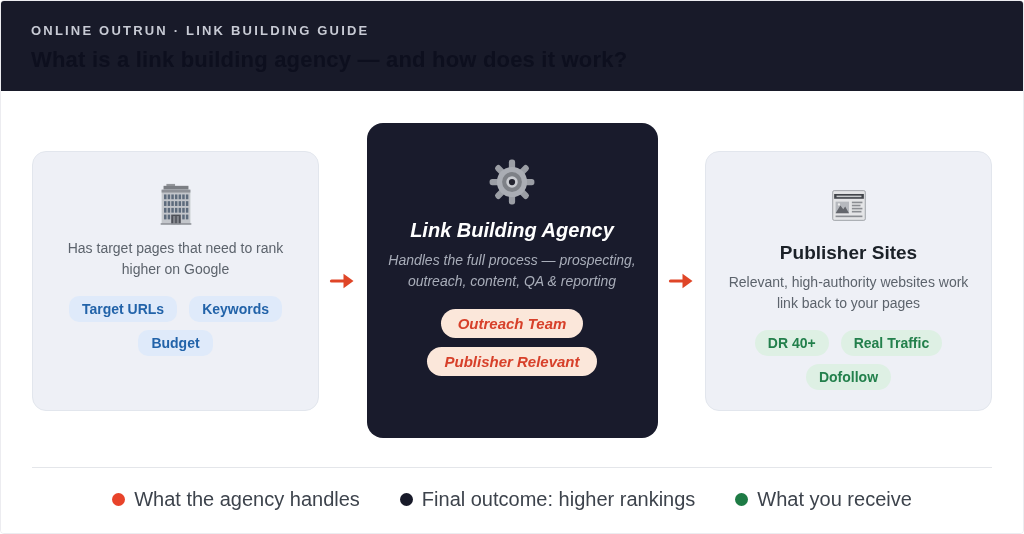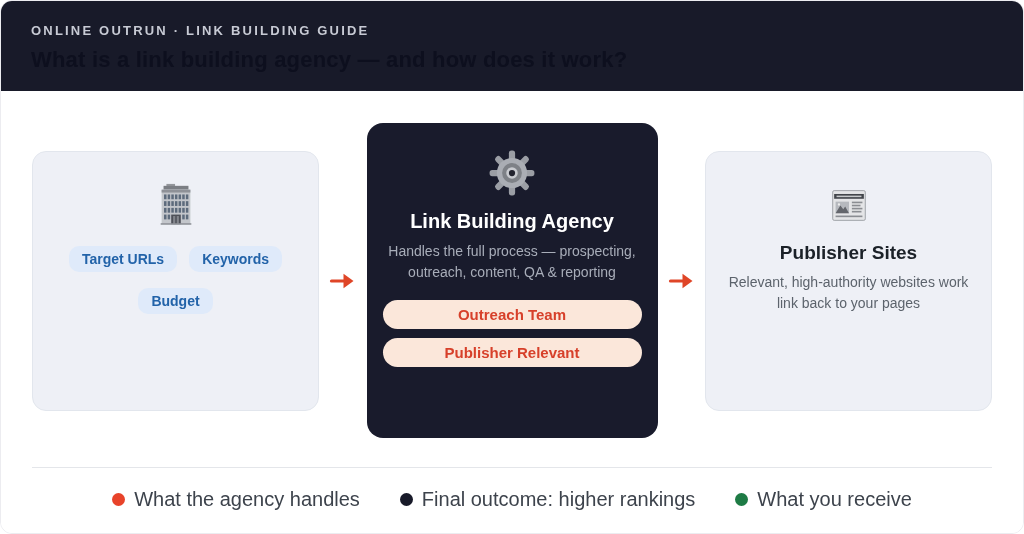--- a/index.html
+++ b/index.html
@@ -3,21 +3,21 @@
 <meta charset="utf-8">
 <style>
   html, body { margin: 0; padding: 0; background: #ffffff; }
   body {
     width: 1024px; height: 534px;
     font-family: "Liberation Sans", "DejaVu Sans", sans-serif;
     -webkit-font-smoothing: antialiased;
   }
   .page {
     width: 1024px; height: 534px; box-sizing: border-box;
-    background: #ffffff; border: 1px solid #ececf0; border-radius: 12px;
+    background: #ffffff; border: 1px solid #ececf0; border-radius: 4px;
     overflow: hidden;
   }
   
   .hdr {
     background: #181a29; height: 90px; box-sizing: border-box;
     padding: 22px 30px 0;
   }
   .eyebrow {
     font-size: 13px; font-weight: 600; letter-spacing: 2.2px;
     color: #c7cad4; text-transform: uppercase;
@@ -32,38 +32,38 @@
     display: flex; align-items: center; justify-content: space-between;
     padding: 0 31px;
   }
   .card { box-sizing: border-box; text-align: center; }
   .card.light {
     width: 287px; height: 260px; background: #eef0f6;
     border: 1px solid #e2e6ed; border-radius: 14px; padding: 28px 16px 0;
   }
   .card.dark {
     width: 291px; height: 315px; background: #191b2c;
-    border-radius: 16px; padding: 25px 16px 0;
+    border-radius: 16px; padding: 34px 16px 0; font-style: italic;
   }
   .icon-wrap { height: 50px; display: flex; align-items: center; justify-content: center; }
   .card-title { margin: 12px 0 0; font-size: 19px; font-weight: 700; color: #1b2128; }
   .card.dark .card-title { font-size: 20px; color: #ffffff; }
   .card-desc { margin: 8px auto 0; font-size: 14px; line-height: 1.5; color: #5c636c; max-width: 250px; }
   .card.dark .card-desc { color: #a8adb9; max-width: 258px; }
   .tags {
     margin-top: 16px; display: flex; flex-wrap: wrap;
-    justify-content: center; gap: 16px 12px;
+    justify-content: center; gap: 8px 12px;
   }
   .tag {
     display: inline-block; font-weight: 700; font-size: 14px;
     padding: 5px 13px; border-radius: 10px; white-space: nowrap;
   }
   .tag.blue  { color: #2263a9; background: #dfeafa; }
   .tag.green { color: #23804c; background: #def0e4; border-radius: 999px; }
-  .pills { margin-top: 17px; display: flex; flex-direction: column; gap: 9px; }
+  .pills { margin-top: 17px; display: flex; flex-direction: column; align-items: center; gap: 9px; }
   .tag.orange {
     color: #d7402a; background: #fbe7da; border-radius: 999px;
     font-size: 15px; padding: 6px 17px;
   }
   .arrow { flex: none; display: flex; align-items: center; }
   
   .divider { border: none; border-top: 1px solid #e4e6ea; margin: 29px 31px 0; }
   .legend {
     display: flex; align-items: center; justify-content: center;
     gap: 40px; margin-top: 20px; font-size: 20px; color: #3d434c;
@@ -121,20 +121,21 @@
                 <rect x="15.3" y="34" width="2.6" height="5"></rect>
                 <rect x="30.5" y="34" width="2.6" height="5"></rect>
                 <rect x="34.3" y="34" width="2.6" height="5"></rect>
             </g>
             <rect x="19" y="34" width="10" height="10" fill="#4e5158"></rect>
             <rect x="21" y="35.5" width="2.2" height="8.5" fill="#83868c"></rect>
             <rect x="24.8" y="35.5" width="2.2" height="8.5" fill="#83868c"></rect>
             <rect x="8" y="43" width="32" height="1.6" fill="#8e9197"></rect>
           </svg>
         </div>
+        <p class="card-desc">Has target pages that need to rank higher on Google</p>
         <div class="tags">
           <span class="tag blue">Target URLs</span>
           <span class="tag blue">Keywords</span>
           <span class="tag blue">Budget</span>
         </div>
       </section>
 
       <div class="arrow">
         <svg width="27" height="22" viewBox="0 0 27 22" aria-hidden="true">
           <path d="M2.5 11 H16.5" stroke="#df4527" stroke-width="3.2" stroke-linecap="round" fill="none"></path>
@@ -189,20 +190,25 @@
               <rect x="27" y="20.5" width="11" height="1.7"></rect>
               <rect x="27" y="23.7" width="9" height="1.7"></rect>
               <rect x="27" y="26.9" width="11" height="1.7"></rect>
               <rect x="27" y="30.1" width="10" height="1.7"></rect>
               <rect x="10" y="35" width="28" height="1.7"></rect>
             </g>
           </svg>
         </div>
         <h2 class="card-title">Publisher Sites</h2>
         <p class="card-desc">Relevant, high-authority websites work link back to your pages</p>
+        <div class="tags">
+          <span class="tag green">DR 40+</span>
+          <span class="tag green">Real Traffic</span>
+          <span class="tag green">Dofollow</span>
+        </div>
       </section>
 
     </div>
 
     <hr class="divider">
 
     <div class="legend">
       <div class="legend-item">
         <span class="dot dot-agency"></span>
         <span>What the agency handles</span>

